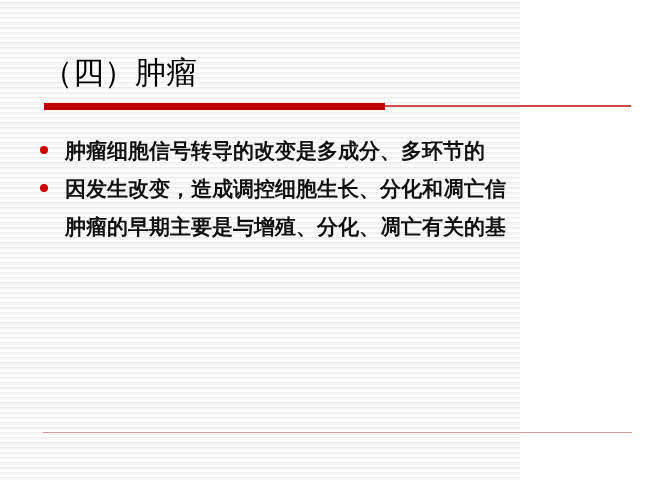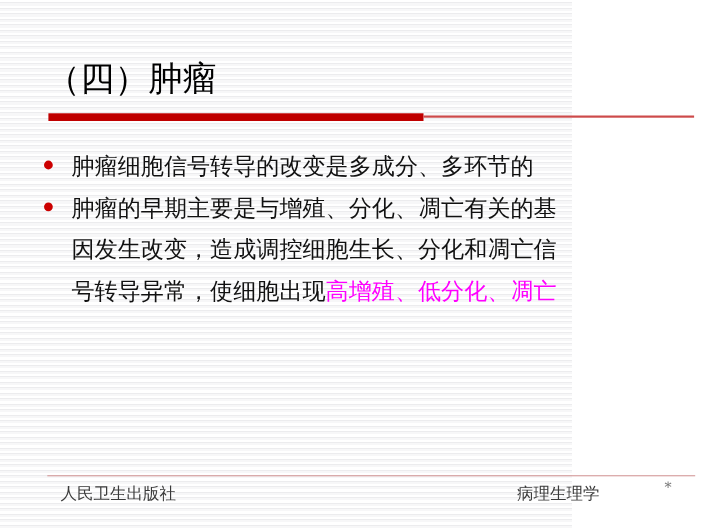--- a/index.html
+++ b/index.html
@@ -72,20 +72,21 @@
   .body-list {
     position: absolute;
     left: 0;
     top: 132px;
     width: 660px;
   }
   .bullet-row {
     position: relative;
     padding-left: 65px;
     min-height: 38px;
+    font-weight: bold;
   }
   .bullet-dot {
     position: absolute;
     left: 40px;
     top: 14px;
     width: 8px;
     height: 8px;
     border-radius: 50%;
     background: #cc0000;
   }
@@ -159,27 +160,21 @@
   <div class="body-list">
       <div class="bullet-row">
         <span class="bullet-dot" style="background: rgb(204, 0, 0);"></span>
         <div class="bullet-lines">
           <span class="tline"><span>肿瘤细胞信号转导的改变是多成分、多环节的</span></span>
         </div>
       </div>
       <div class="bullet-row">
         <span class="bullet-dot" style="background: rgb(204, 0, 0);"></span>
         <div class="bullet-lines">
+          <span class="tline"><span>因发生改变，造成调控细胞生长、分化和凋亡信</span></span>
           <span class="tline"><span>肿瘤的早期主要是与增殖、分化、凋亡有关的基</span></span>
-          <span class="tline"><span>因发生改变，造成调控细胞生长、分化和凋亡信</span></span>
-          <span class="tline"><span>号转导异常，使细胞出现</span><span class="hl" style="color: rgb(255, 0, 255);">高增殖、低分化、凋亡</span></span>
         </div>
       </div>
     </div>
 
   <div class="footer-rule"></div>
-  <div class="footer">
-    <div class="footer-left">人民卫生出版社</div>
-    <div class="footer-center">病理生理学</div>
-    <div class="footer-page">*</div>
-  </div>
 
 </div>
 
 </body></html>

